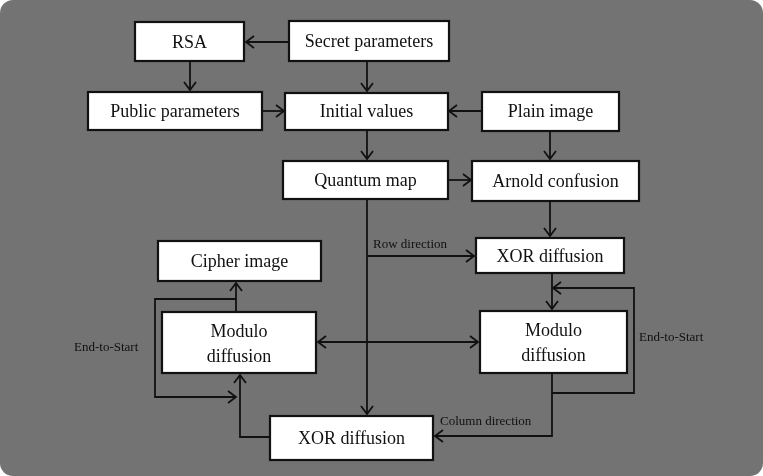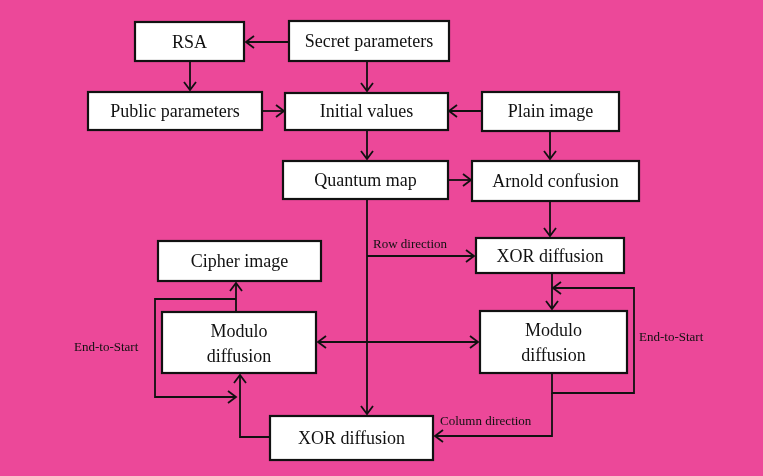--- a/index.html
+++ b/index.html
@@ -1,16 +1,16 @@
 <!DOCTYPE html>
 <html><head>
 <meta charset="utf-8">
 <style>
   html, body { margin: 0; padding: 0; background: #ffffff; }
-  #canvas { position: relative; width: 763px; height: 476px; background: #ec4899; overflow: hidden; }
+  #canvas { position: relative; width: 763px; height: 476px; background: #737373; overflow: hidden; border-radius: 13px; }
   svg { position: absolute; left: 0; top: 0; }
   .box { fill: #ffffff; stroke: #111111; stroke-width: 2.2; }
   .edge { fill: none; stroke: #111111; stroke-width: 1.8; }
   .head { fill: none; stroke: #111111; stroke-width: 1.8; }
   .lbl { font-family: "Liberation Serif", "DejaVu Serif", serif; font-size: 18px; fill: #111111; }
   .small { font-family: "Liberation Serif", "DejaVu Serif", serif; font-size: 13px; fill: #111111; }
 </style>
 </head>
 <body>
 

